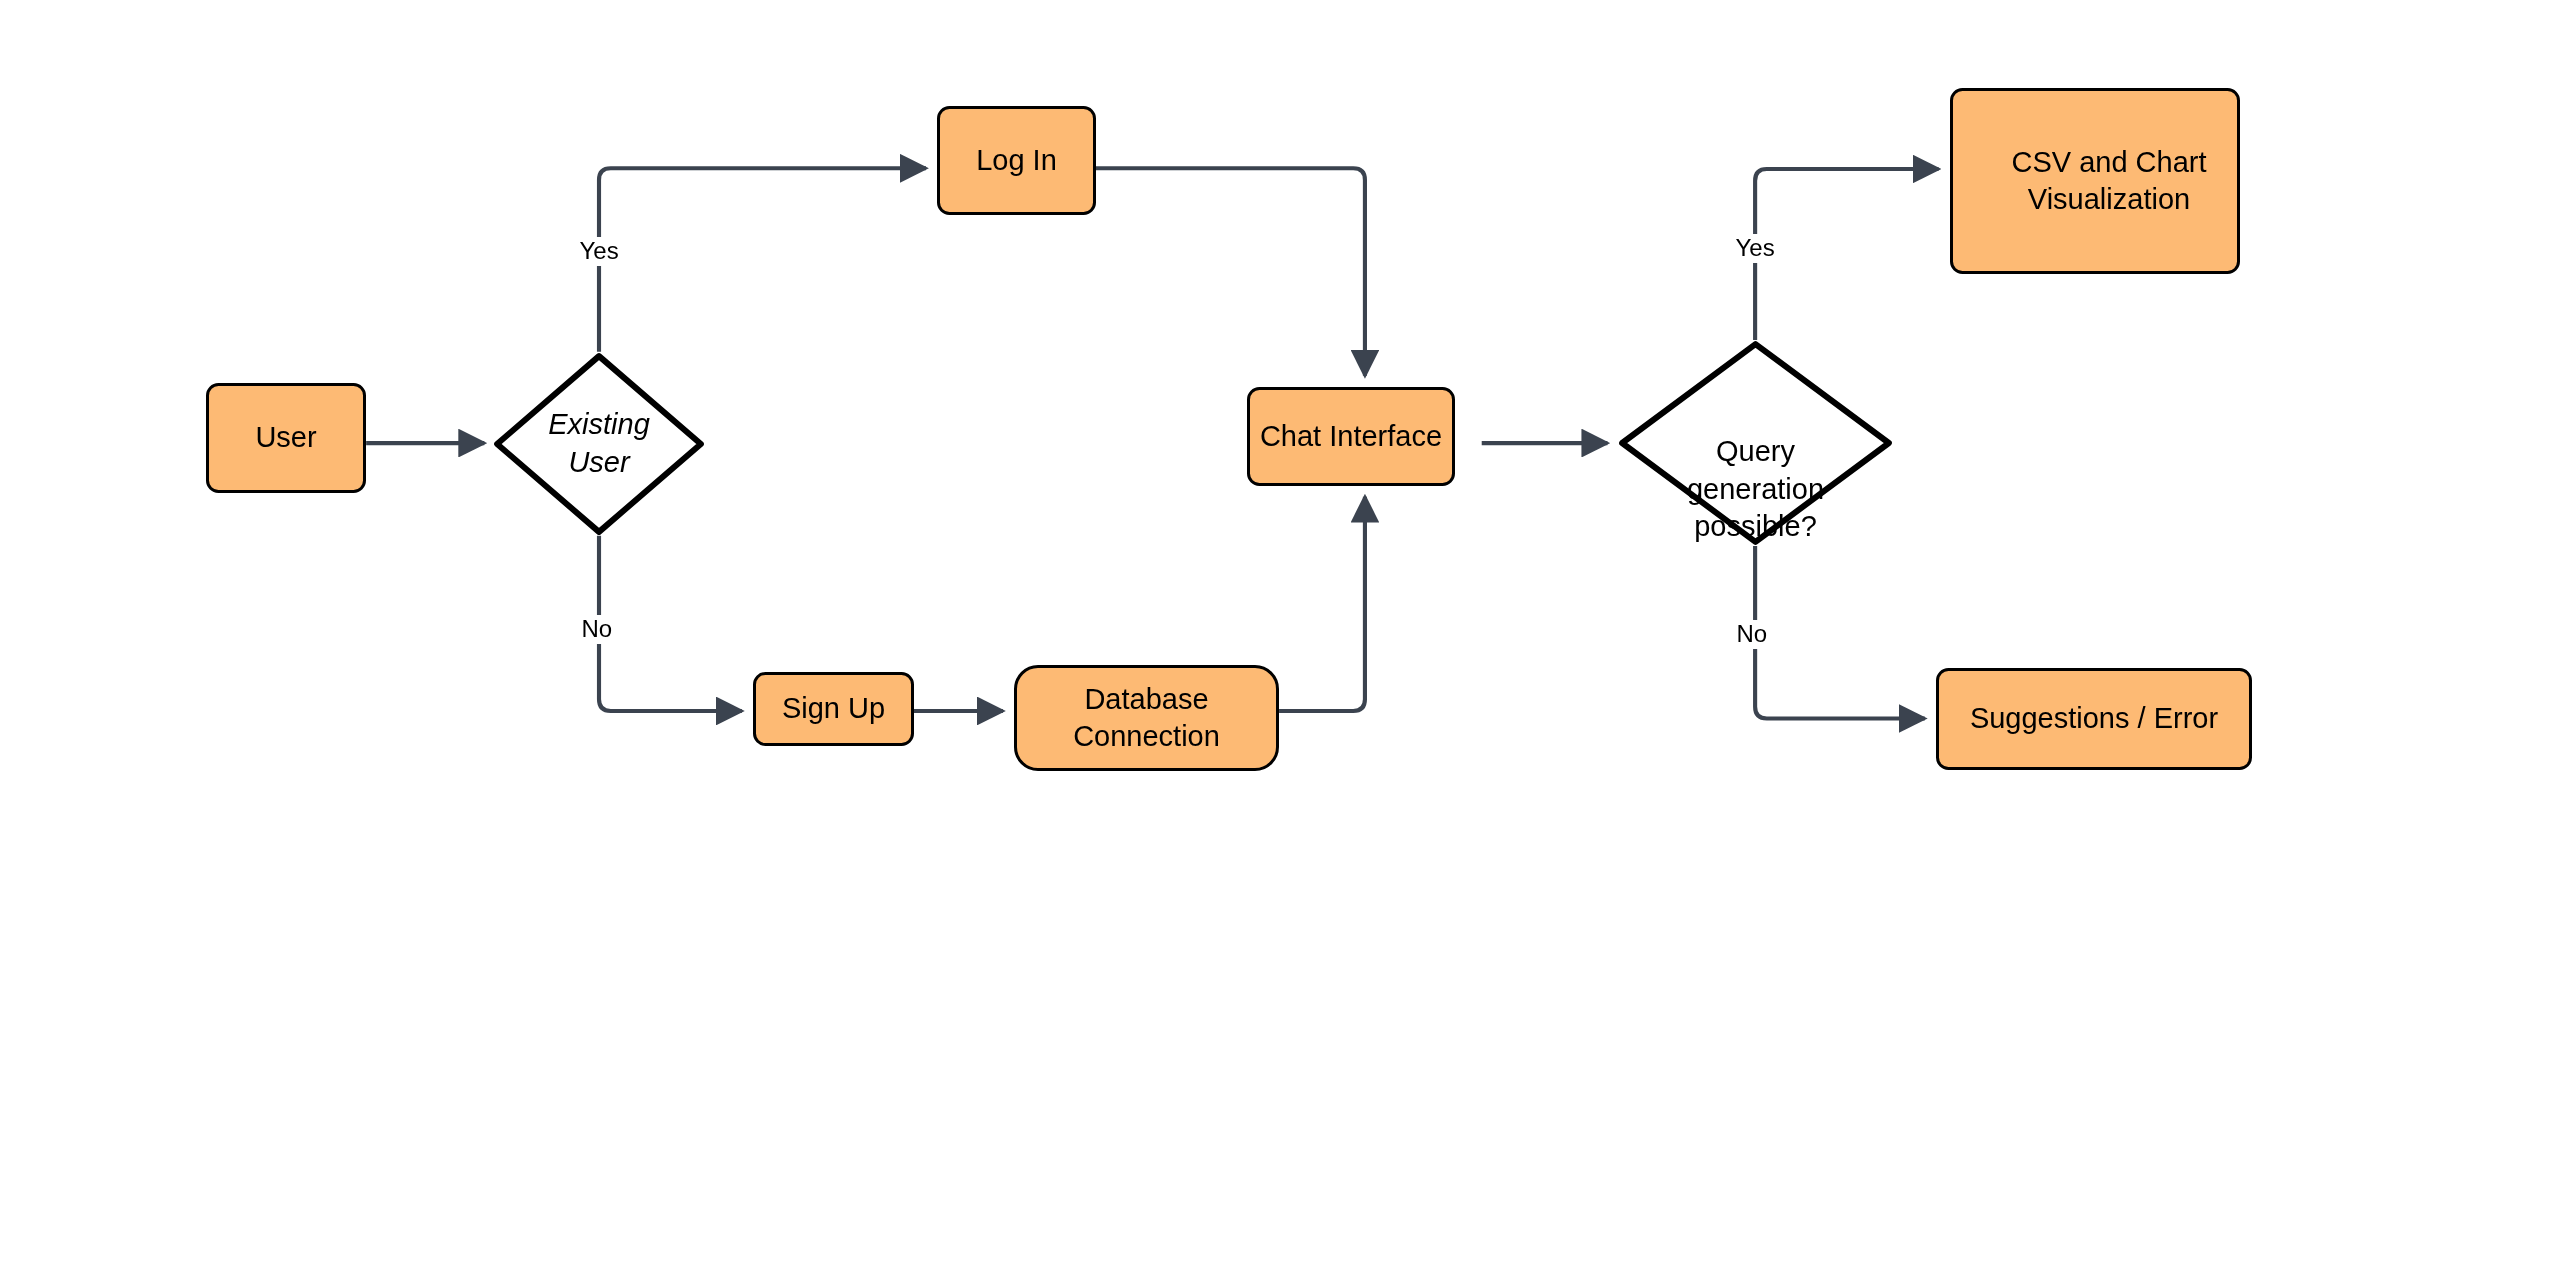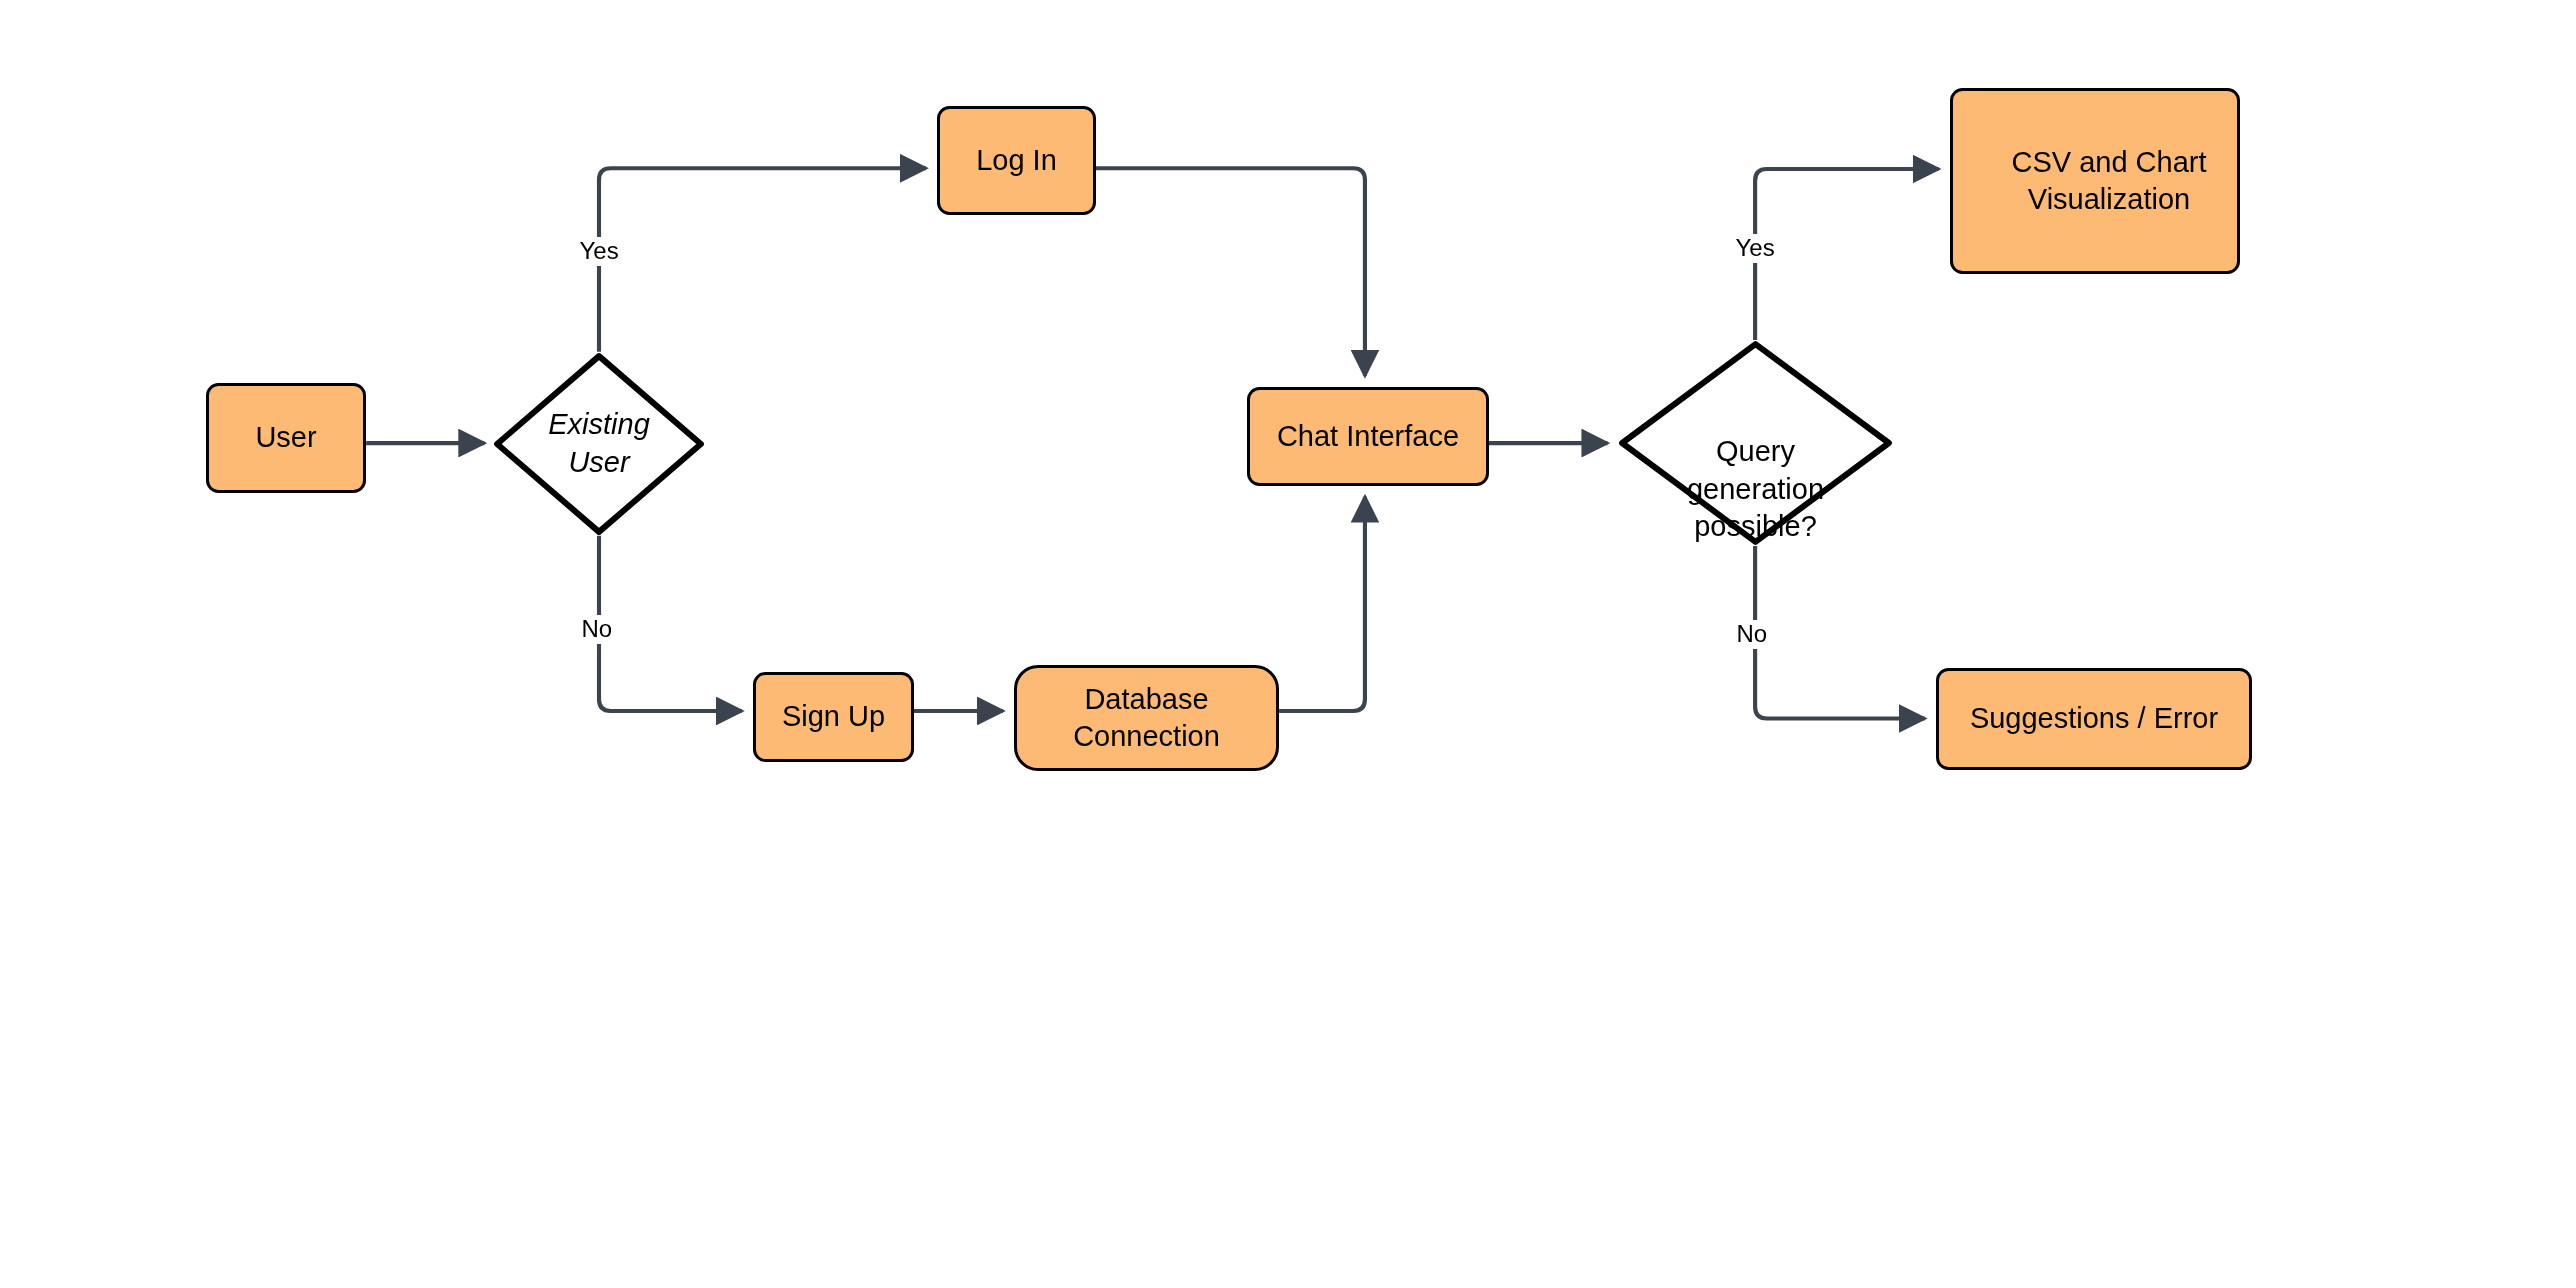--- a/index.html
+++ b/index.html
@@ -117,30 +117,30 @@
       <path d="M 154 6 L 302 134 L 154 262 L 6 134 Z" fill="#ffffff" stroke="#000000" stroke-width="6" stroke-linejoin="round" vector-effect="non-scaling-stroke"></path>
     </svg>
     <span class="diamond-label">Existing
 User</span>
   </div>
 
   <div class="node" style="left:937px; top:106px; width:159px; height:109px;">
     <span>Log In</span>
   </div>
 
-  <div class="node" style="left:753px; top:672px; width:161px; height:90px;">
+  <div class="node" style="left:753px; top:672px; width:161px; height:74px;">
     <span>Sign Up</span>
   </div>
 
   <div class="node" style="left:1014px; top:665px; width:265px; height:106px;border-radius:24px;">
     <span>Database
 Connection</span>
   </div>
 
-  <div class="node" style="left:1247px; top:387px; width:242px; height:99px;">
+  <div class="node" style="left:1247px; top:387px; width:208px; height:99px;">
     <span>Chat Interface</span>
   </div>
 
   <div class="diamond-wrap" style="left:1618px; top:340px; width:275px; height:206px;align-items:flex-end;">
     <svg class="diamond-shape" viewBox="0 0 400 300" preserveAspectRatio="none" xmlns="http://www.w3.org/2000/svg">
       <path d="M 200 6 L 394 150 L 200 294 L 6 150 Z" fill="#ffffff" stroke="#000000" stroke-width="6" stroke-linejoin="round" vector-effect="non-scaling-stroke"></path>
     </svg>
     <span class="diamond-label">Query
 generation
 possible?</span>

